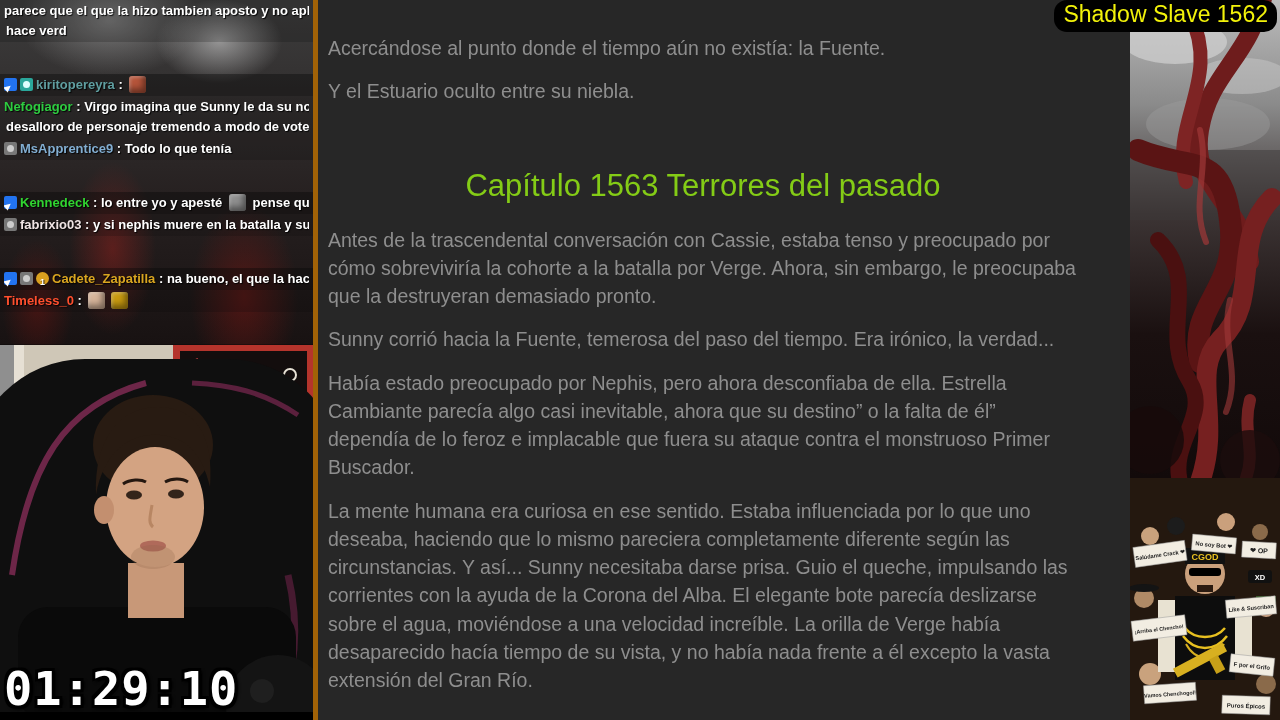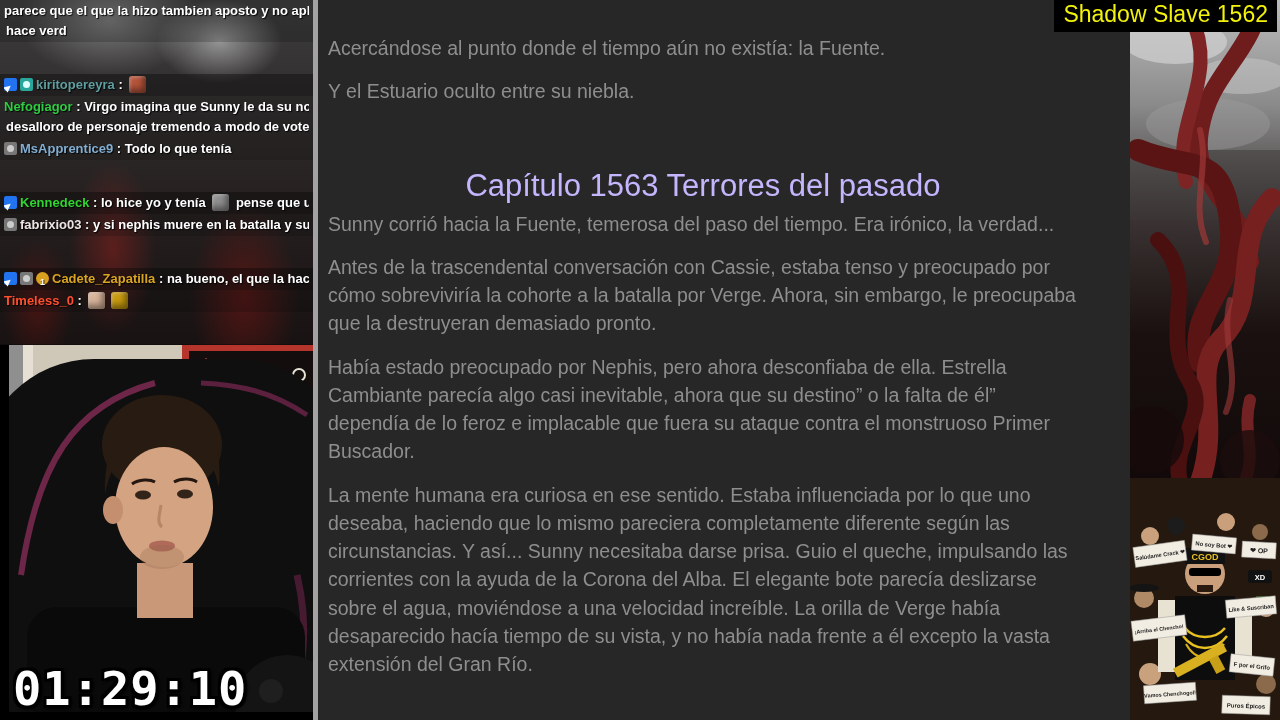--- a/index.html
+++ b/index.html
@@ -37,38 +37,38 @@
   .b-gift1 { background:#d9a01f; border-radius:50%; }
   .b-gift1::after { content:"1"; position:absolute; left:4px; top:0; font-size:9px; color:#fff; }
   .uname { font-weight:700; }
   .colon { color:#fff; }
   .mtext { color:#fff; font-weight:700; }
   .emote { display:inline-block; width:17px; height:17px; border-radius:3px; margin:0 3px;
            vertical-align:-4px; box-shadow:inset -3px -4px 6px rgba(0,0,0,.45),
            inset 2px 2px 3px rgba(255,255,255,.25); }
 
   
-  .webcam-panel { position:absolute; left:9px; top:345px; width:313px; height:375px;
+  .webcam-panel { position:absolute; left:0; top:345px; width:313px; height:375px;
                   overflow:hidden; background:#cfc7b7; }
   .webcam-panel svg { position:absolute; left:0; top:0; }
   .stream-timer { position:absolute; left:4px; bottom:4px;
     font-family:"DejaVu Sans Mono", monospace; font-weight:700; font-size:47px;
     letter-spacing:1px; color:#fff;
     text-shadow:-3px -3px 0 #000, 3px -3px 0 #000, -3px 3px 0 #000, 3px 3px 0 #000,
                 0 4px 3px #000, 4px 0 3px #000; }
 
   
   .reader-panel { position:absolute; left:313px; top:0; width:817px; height:720px;
-    background:#272727; border-left:5px solid #a3a3a3; overflow:hidden;
+    background:#272727; border-left:5px solid #a16207; overflow:hidden;
     padding:34px 52px 0 10px; }
   .reader-panel p { font-size:19.5px; line-height:1.45; color:#8e8e8e; margin:0 0 15px 0; }
-  .chapter-title { font-size:31px; font-weight:400; color:#c4b5fd; text-align:center;
-                   margin:62px 0 6px 0; }
+  .chapter-title { font-size:31px; font-weight:400; color:#84cc16; text-align:center;
+                   margin:62px 0 22px 0; }
   .stream-title-badge { position:absolute; top:0; right:3px; background:#000;
-    color:#f2f20a; font-size:23px; padding:1px 9px 4px 9px; z-index:5; }
+    color:#f2f20a; font-size:23px; padding:1px 9px 4px 9px; z-index:5;border-radius:13px; }
 
   
   .art-strip { position:absolute; left:1130px; top:0; width:150px; height:478px; overflow:hidden; }
   .meme-panel { position:absolute; left:1130px; top:478px; width:150px; height:242px;
                 overflow:hidden; background:#241610; }
 </style>
 </head>
 <body>
 
 <div class="stage">
@@ -83,21 +83,21 @@
           <div class="chat-line"><span class="badge b-prime"></span><span class="badge b-teal"></span><span class="uname" style="color: rgb(95, 158, 160);">kiritopereyra</span><span class="colon"> : </span><span class="emote" style="background: rgb(181, 84, 58);"></span></div>
         </div>
         <div class="chat-row light">
           <div class="chat-line"><span class="uname" style="color: rgb(46, 204, 64);">Nefogiagor</span><span class="colon"> : </span><span class="mtext">Virgo imagina que Sunny le da su nombre verd</span></div>
           <div class="chat-line cont"><span class="mtext">desalloro de personaje tremendo a modo de votes para cas</span></div>
         </div>
         <div class="chat-row light">
           <div class="chat-line"><span class="badge b-gray"></span><span class="uname" style="color: rgb(130, 174, 210); text-align: center;">MsApprentice9</span><span class="colon"> : </span><span class="mtext">Todo lo que tenía</span></div>
         </div>
         <div class="chat-row dark">
-          <div class="chat-line"><span class="badge b-prime"></span><span class="uname" style="color: rgb(48, 213, 48);">Kennedeck</span><span class="colon"> : </span><span class="mtext">lo hice yo y tenía </span><span class="emote" style="background: rgb(143, 143, 143);"></span><span class="mtext"> pense que un de nos</span></div>
+          <div class="chat-line"><span class="badge b-prime"></span><span class="uname" style="color: rgb(48, 213, 48);">Kennedeck</span><span class="colon"> : </span><span class="mtext">lo entre yo y apesté </span><span class="emote" style="background: rgb(143, 143, 143);"></span><span class="mtext"> pense que un de nos</span></div>
         </div>
         <div class="chat-row light">
           <div class="chat-line"><span class="badge b-gray"></span><span class="uname" style="color: rgb(239, 228, 228);">fabrixio03</span><span class="colon"> : </span><span class="mtext">y si nephis muere en la batalla y sunny pide q</span></div>
         </div>
         <div class="chat-row dark">
           <div class="chat-line"><span class="badge b-prime"></span><span class="badge b-gray"></span><span class="badge b-gift1"></span><span class="uname" style="color: rgb(217, 165, 32);">Cadete_Zapatilla</span><span class="colon"> : </span><span class="mtext">na bueno, el que la hace no apues</span></div>
         </div>
         <div class="chat-row light">
           <div class="chat-line"><span class="uname" style="color: rgb(255, 79, 46);">Timeless_0</span><span class="colon"> : </span><span class="emote" style="background: rgb(215, 180, 154);"></span><span class="emote" style="background: rgb(200, 154, 16);"></span></div>
         </div>
@@ -168,22 +168,22 @@
     <div class="stream-timer">01:29:10</div>
   </div>
 
   <div class="reader-panel">
     <div id="para-top">
         <p>Acercándose al punto donde el tiempo aún no existía: la Fuente.</p>
         <p>Y el Estuario oculto entre su niebla.</p>
       </div>
     <h1 class="chapter-title">Capítulo 1563 Terrores del pasado</h1>
     <div id="para-body">
+        <p>Antes de la trascendental conversación con Cassie, estaba tenso y preocupado por cómo sobreviviría la cohorte a la batalla por Verge. Ahora, sin embargo, le preocupaba que la destruyeran demasiado pronto.</p>
         <p>Sunny corrió hacia la Fuente, temerosa del paso del tiempo. Era irónico, la verdad...</p>
-        <p>Antes de la trascendental conversación con Cassie, estaba tenso y preocupado por cómo sobreviviría la cohorte a la batalla por Verge. Ahora, sin embargo, le preocupaba que la destruyeran demasiado pronto.</p>
         <p>Había estado preocupado por Nephis, pero ahora desconfiaba de ella. Estrella Cambiante parecía algo casi inevitable, ahora que su destino” o la falta de él” dependía de lo feroz e implacable que fuera su ataque contra el monstruoso Primer Buscador.</p>
         <p>La mente humana era curiosa en ese sentido. Estaba influenciada por lo que uno deseaba, haciendo que lo mismo pareciera completamente diferente según las circunstancias. Y así... Sunny necesitaba darse prisa. Guio el queche, impulsando las corrientes con la ayuda de la Corona del Alba. El elegante bote parecía deslizarse sobre el agua, moviéndose a una velocidad increíble. La orilla de Verge había desaparecido hacía tiempo de su vista, y no había nada frente a él excepto la vasta extensión del Gran Río.</p>
       </div>
   </div>
   <div class="stream-title-badge">Shadow Slave 1562</div>
 
   <div class="art-strip">
     <svg width="150" height="478" viewBox="0 0 150 478">
       <defs>
         <linearGradient id="sky" x1="0" y1="0" x2="0" y2="1">

